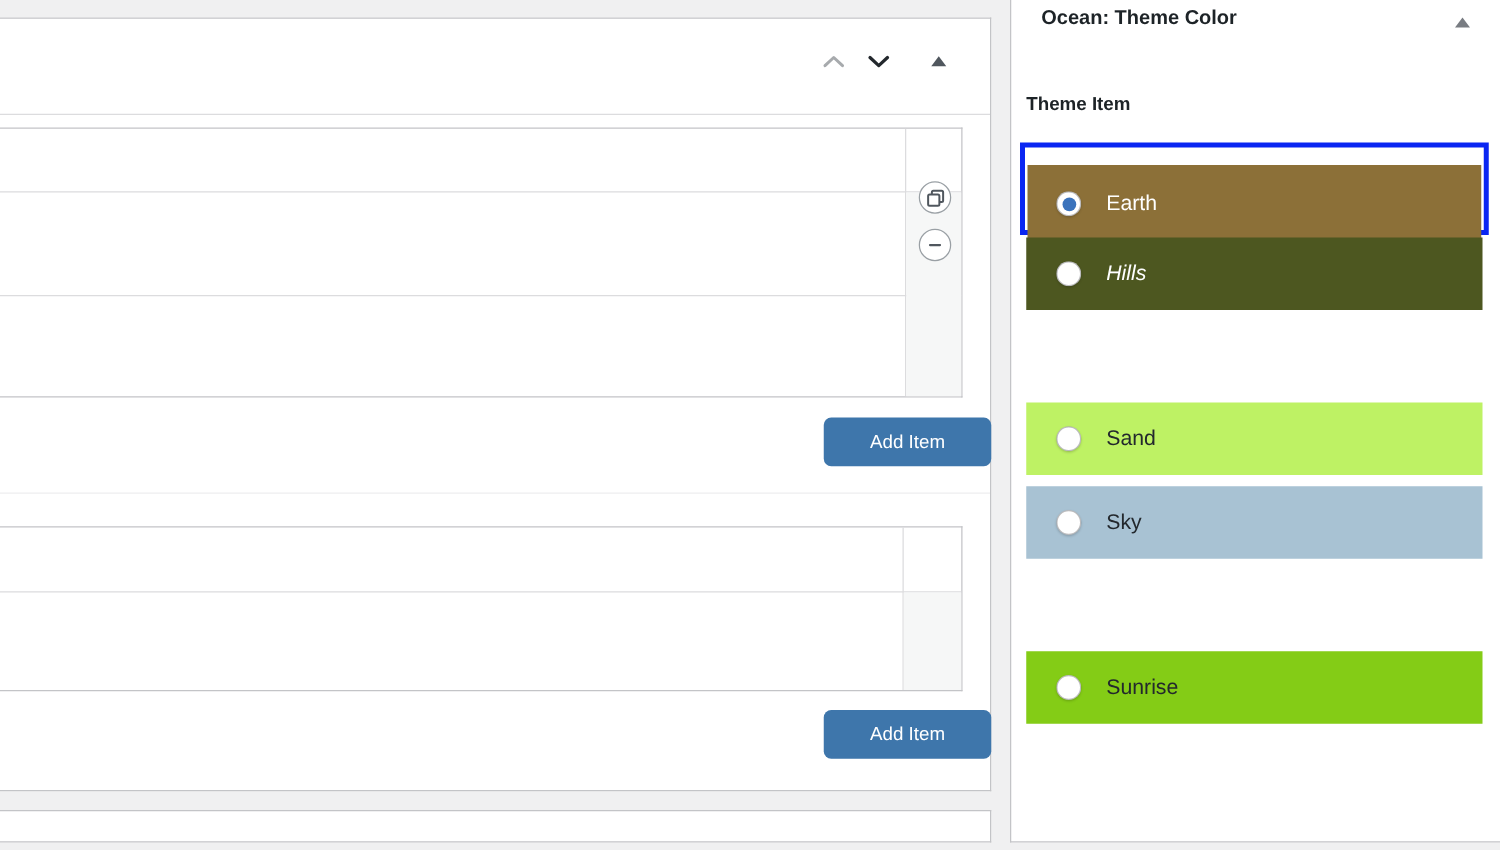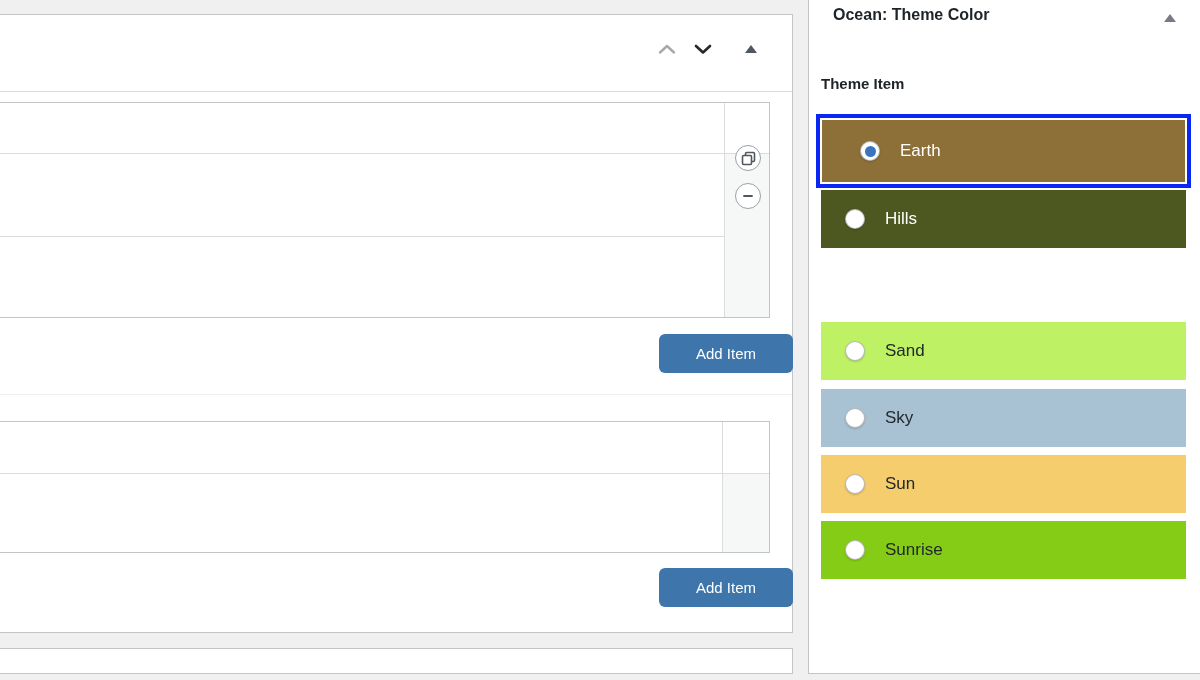--- a/index.html
+++ b/index.html
@@ -64,29 +64,29 @@
 
   .opt{
     position:absolute;left:821px;width:365px;height:58px;
     display:flex;align-items:center;gap:20px;padding-left:24px;box-sizing:border-box;
     font-size:17px;cursor:pointer;
   }
   .opt-sel-wrap{
     position:absolute;left:816px;top:114px;width:375px;height:74px;
     border:4px solid #0a26f2;padding:2px;box-sizing:border-box;cursor:pointer;
   }
-  .opt.inner{position:relative;left:0;top:0;width:100%;height:100%;padding-left:38px;}
+  .opt.inner{position:relative;left:0;top:12px;width:100%;height:100%;padding-left:23px;}
   .radio{
     width:20px;height:20px;border-radius:50%;background:#fff;flex:0 0 auto;
     border:1px solid rgba(60,60,67,0.35);box-sizing:border-box;
     box-shadow:0 1px 2px rgba(0,0,0,0.18);
     display:flex;align-items:center;justify-content:center;
   }
   .radio .dot{width:11px;height:11px;border-radius:50%;}
-  .o-hills{top:190px;} .o-ocean{top:256px;} .o-sand{top:322px;}
+  .o-hills{top:190px;font-style:italic;} .o-ocean{top:256px;} .o-sand{top:322px;}
   .o-sky{top:389px;} .o-sun{top:455px;} .o-sunrise{top:521px;} .o-sunset{top:587px;height:60px;}
 </style>
 </head>
 <body>
 
 <div class="page">
 
   <section class="mainbox">
     <div class="hdr-line"></div>
   </section>
@@ -165,24 +165,20 @@
   <label class="opt o-sand" style="background: #bef264; color: rgb(35, 40, 45);">
     <span class="radio"></span>
     <span>Sand</span>
   </label>
 
   <label class="opt o-sky" style="background: rgb(168, 194, 211); color: rgb(35, 40, 45); gap: 20px;">
     <span class="radio"></span>
     <span>Sky</span>
   </label>
 
-  <label class="opt o-sun" style="background: rgb(245, 205, 108); color: rgb(35, 40, 45);">
-    <span class="radio"></span>
-    <span>Sun</span>
-  </label>
 
   <label class="opt o-sunrise" style="background: #84cc16; color: rgb(35, 40, 45);">
     <span class="radio"></span>
     <span>Sunrise</span>
   </label>
 
 
 </div>
 
 </body></html>

